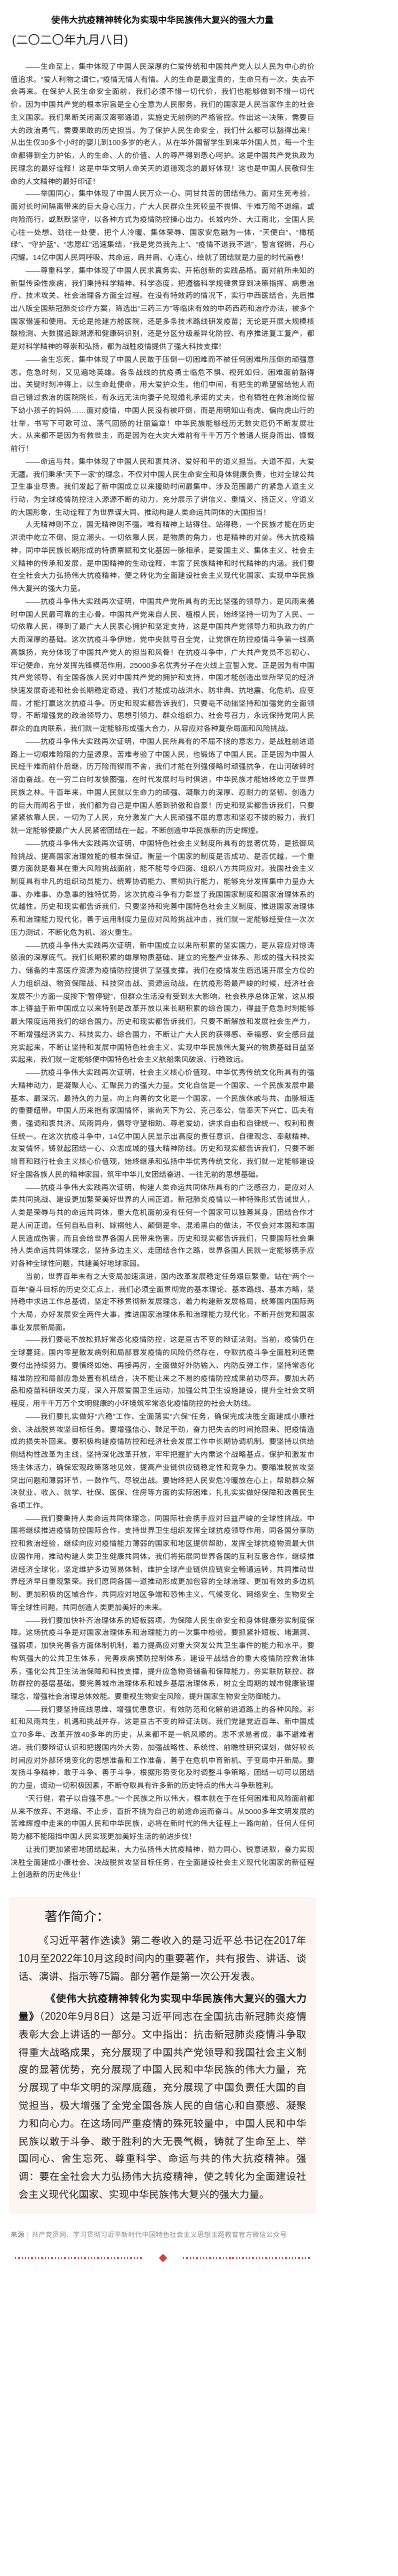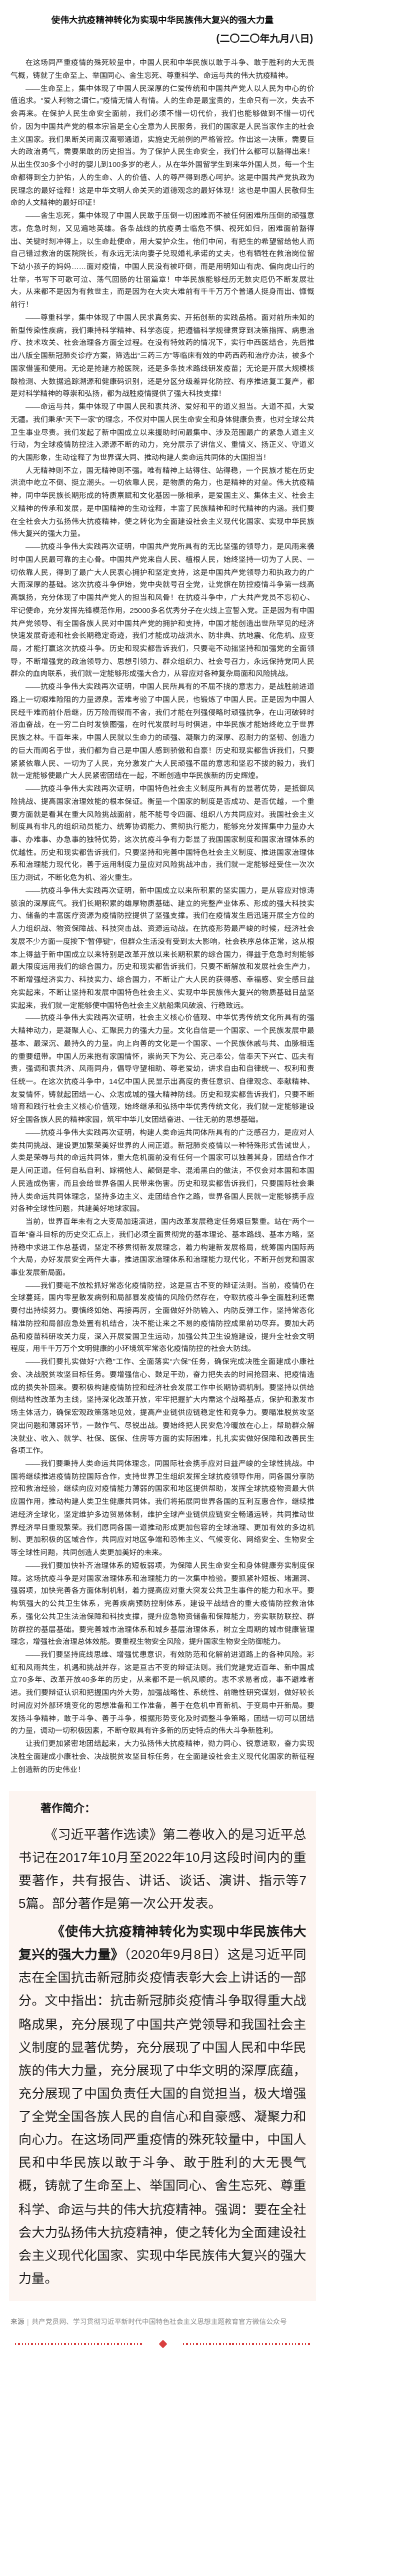--- a/index.html
+++ b/index.html
@@ -27,26 +27,26 @@
   .doc-title {
     font-size: 8.8px;
     font-weight: bold;
     text-align: center;
     line-height: 1.7;
     letter-spacing: 0.1px;
     color: #0d0d0d;
     margin: 2.7px 0 0 0;
   }
   .doc-date {
-    font-size: 10px;
-    text-align: right;
+    font-size: 12px;
+    text-align: left;
     line-height: 1.9;
     color: #1a1a1a;
     margin: 0.7px 0 0 0;
-    font-weight: bold;
+    font-weight: normal;
   }
   .body-wrap {
     padding: 9.3px 10.6px 2.7px 10.6px;
   }
   p.para {
     font-size: 7.4px;
     line-height: 1.72;
     text-align: justify;
     text-justify: inter-ideograph;
     margin: 0;
@@ -57,29 +57,29 @@
   }
 
   
   .intro-card {
     margin: 12px 9.3px 0 9.3px;
     background: #fdf5f1;
     padding: 8px 9.3px 10.6px 9.3px;
     box-sizing: border-box;
   }
   .intro-title {
-    font-size: 11px;
-    font-weight: bold;
+    font-size: 13px;
+    font-weight: normal;
     color: #161616;
     text-indent: 2em;
     margin: 0 0 1.3px 0;
     line-height: 1.8;
   }
   .intro-card p.para {
-    font-size: 13px;
+    font-size: 10px;
     line-height: 1.78;
     margin-top: 4.7px;
   }
   .intro-card p.para.first { margin-top: 4px; }
   .bookname { font-weight: bold; margin-left: 7px; }
 
   
   .source-wrap {
     padding: 16px 10.6px 0 10.6px;
   }
@@ -124,38 +124,39 @@
 <body>
 
 <div class="page">
 
   <div class="doc-head">
     <h1 class="doc-title">使伟大抗疫精神转化为实现中华民族伟大复兴的强大力量</h1>
     <div class="doc-date">(二〇二〇年九月八日)</div>
   </div>
 
   <div class="body-wrap">
-    <p class="para">在这场同严重疫情的殊死较量中，中国人民和中华民族以敢于斗争、敢于胜利的大无畏气概，铸就了生命至上、举国同心、舍生忘死、尊重科学、命运与共的伟大抗疫精神。</p>
     <p class="para">——生命至上，集中体现了中国人民深厚的仁爱传统和中国共产党人以人民为中心的价值追求。“爱人利物之谓仁。”疫情无情人有情。人的生命是最宝贵的，生命只有一次，失去不会再来。在保护人民生命安全面前，我们必须不惜一切代价，我们也能够做到不惜一切代价，因为中国共产党的根本宗旨是全心全意为人民服务，我们的国家是人民当家作主的社会主义国家。我们果断关闭离汉离鄂通道，实施史无前例的严格管控。作出这一决策，需要巨大的政治勇气，需要果敢的历史担当。为了保护人民生命安全，我们什么都可以豁得出来！从出生仅30多个小时的婴儿到100多岁的老人，从在华外国留学生到来华外国人员，每一个生命都得到全力护佑，人的生命、人的价值、人的尊严得到悉心呵护。这是中国共产党执政为民理念的最好诠释！这是中华文明人命关天的道德观念的最好体现！这也是中国人民敬仰生命的人文精神的最好印证！</p>
+    <p class="para">——举国同心，集中体现了中国人民万众一心、同甘共苦的团结伟力。面对生死考验，面对长时间隔离带来的巨大身心压力，广大人民群众生死较量不畏惧、千难万险不退缩，或向险而行，或默默坚守，以各种方式为疫情防控操心出力。长城内外、大江南北，全国人民心往一处想、劲往一处使，把个人冷暖、集体荣辱、国家安危融为一体，“天使白”、“橄榄绿”、“守护蓝”、“志愿红”迅速集结，“我是党员我先上”、“疫情不退我不退”，誓言铿锵，丹心闪耀。14亿中国人民同呼吸、共命运，肩并肩、心连心，绘就了团结就是力量的时代画卷！</p>
+    <p class="para">——尊重科学，集中体现了中国人民求真务实、开拓创新的实践品格。面对前所未知的新型传染性疾病，我们秉持科学精神、科学态度，把遵循科学规律贯穿到决策指挥、病患治疗、技术攻关、社会治理各方面全过程。在没有特效药的情况下，实行中西医结合，先后推出八版全国新冠肺炎诊疗方案，筛选出“三药三方”等临床有效的中药西药和治疗办法，被多个国家借鉴和使用。无论是抢建方舱医院，还是多条技术路线研发疫苗；无论是开展大规模核酸检测、大数据追踪溯源和健康码识别，还是分区分级差异化防控、有序推进复工复产，都是对科学精神的尊崇和弘扬，都为战胜疫情提供了强大科技支撑！</p>
     <p class="para">——舍生忘死，集中体现了中国人民敢于压倒一切困难而不被任何困难所压倒的顽强意志。危急时刻，又见遍地英雄。各条战线的抗疫勇士临危不惧、视死如归，困难面前豁得出、关键时刻冲得上，以生命赴使命，用大爱护众生。他们中间，有把生的希望留给他人而自己错过救治的医院院长，有永远无法向妻子兑现婚礼承诺的丈夫，也有牺牲在救治岗位留下幼小孩子的妈妈……面对疫情，中国人民没有被吓倒，而是用明知山有虎、偏向虎山行的壮举，书写下可歌可泣、荡气回肠的壮丽篇章！中华民族能够经历无数灾厄仍不断发展壮大，从来都不是因为有救世主，而是因为在大灾大难前有千千万万个普通人挺身而出、慷慨前行！</p>
-    <p class="para">——尊重科学，集中体现了中国人民求真务实、开拓创新的实践品格。面对前所未知的新型传染性疾病，我们秉持科学精神、科学态度，把遵循科学规律贯穿到决策指挥、病患治疗、技术攻关、社会治理各方面全过程。在没有特效药的情况下，实行中西医结合，先后推出八版全国新冠肺炎诊疗方案，筛选出“三药三方”等临床有效的中药西药和治疗办法，被多个国家借鉴和使用。无论是抢建方舱医院，还是多条技术路线研发疫苗；无论是开展大规模核酸检测、大数据追踪溯源和健康码识别，还是分区分级差异化防控、有序推进复工复产，都是对科学精神的尊崇和弘扬，都为战胜疫情提供了强大科技支撑！</p>
     <p class="para">——命运与共，集中体现了中国人民和衷共济、爱好和平的道义担当。大道不孤，大爱无疆。我们秉承“天下一家”的理念，不仅对中国人民生命安全和身体健康负责，也对全球公共卫生事业尽责。我们发起了新中国成立以来援助时间最集中、涉及范围最广的紧急人道主义行动，为全球疫情防控注入源源不断的动力，充分展示了讲信义、重情义、扬正义、守道义的大国形象，生动诠释了为世界谋大同、推动构建人类命运共同体的大国担当！</p>
     <p class="para">人无精神则不立，国无精神则不强。唯有精神上站得住、站得稳，一个民族才能在历史洪流中屹立不倒、挺立潮头。一切依靠人民，是物质的角力，也是精神的对垒。伟大抗疫精神，同中华民族长期形成的特质禀赋和文化基因一脉相承，是爱国主义、集体主义、社会主义精神的传承和发展，是中国精神的生动诠释，丰富了民族精神和时代精神的内涵。我们要在全社会大力弘扬伟大抗疫精神，使之转化为全面建设社会主义现代化国家、实现中华民族伟大复兴的强大力量。</p>
     <p class="para">——抗疫斗争伟大实践再次证明，中国共产党所具有的无比坚强的领导力，是风雨来袭时中国人民最可靠的主心骨。中国共产党来自人民、植根人民，始终坚持一切为了人民、一切依靠人民，得到了最广大人民衷心拥护和坚定支持，这是中国共产党领导力和执政力的广大而深厚的基础。这次抗疫斗争伊始，党中央就号召全党，让党旗在防控疫情斗争第一线高高飘扬，充分体现了中国共产党人的担当和风骨！在抗疫斗争中，广大共产党员不忘初心、牢记使命，充分发挥先锋模范作用，25000多名优秀分子在火线上宣誓入党。正是因为有中国共产党领导、有全国各族人民对中国共产党的拥护和支持，中国才能创造出世所罕见的经济快速发展奇迹和社会长期稳定奇迹，我们才能成功战洪水、防非典、抗地震、化危机、应变局，才能打赢这次抗疫斗争。历史和现实都告诉我们，只要毫不动摇坚持和加强党的全面领导，不断增强党的政治领导力、思想引领力、群众组织力、社会号召力，永远保持党同人民群众的血肉联系，我们就一定能够形成强大合力，从容应对各种复杂局面和风险挑战。</p>
     <p class="para">——抗疫斗争伟大实践再次证明，中国人民所具有的不屈不挠的意志力，是战胜前进道路上一切艰难险阻的力量源泉。苦难考验了中国人民，也锻炼了中国人民。正是因为中国人民经千难而前仆后继，历万险而锲而不舍，我们才能在列强侵略时顽强抗争，在山河破碎时浴血奋战，在一穷二白时发愤图强，在时代发展时与时俱进，中华民族才能始终屹立于世界民族之林。千百年来，中国人民就以生命力的顽强、凝聚力的深厚、忍耐力的坚韧、创造力的巨大而闻名于世，我们都为自己是中国人感到骄傲和自豪！历史和现实都告诉我们，只要紧紧依靠人民、一切为了人民，充分激发广大人民顽强不屈的意志和坚忍不拔的毅力，我们就一定能够使最广大人民紧密团结在一起，不断创造中华民族新的历史辉煌。</p>
     <p class="para">——抗疫斗争伟大实践再次证明，中国特色社会主义制度所具有的显著优势，是抵御风险挑战、提高国家治理效能的根本保证。衡量一个国家的制度是否成功、是否优越，一个重要方面就是看其在重大风险挑战面前，能不能号令四面、组织八方共同应对。我国社会主义制度具有非凡的组织动员能力、统筹协调能力、贯彻执行能力，能够充分发挥集中力量办大事、办难事、办急事的独特优势，这次抗疫斗争有力彰显了我国国家制度和国家治理体系的优越性。历史和现实都告诉我们，只要坚持和完善中国特色社会主义制度、推进国家治理体系和治理能力现代化，善于运用制度力量应对风险挑战冲击，我们就一定能够经受住一次次压力测试，不断化危为机、浴火重生。</p>
     <p class="para">——抗疫斗争伟大实践再次证明，新中国成立以来所积累的坚实国力，是从容应对惊涛骇浪的深厚底气。我们长期积累的雄厚物质基础、建立的完整产业体系、形成的强大科技实力、储备的丰富医疗资源为疫情防控提供了坚强支撑。我们在疫情发生后迅速开展全方位的人力组织战、物资保障战、科技突击战、资源运动战。在抗疫形势最严峻的时候，经济社会发展不少方面一度按下“暂停键”，但群众生活没有受到太大影响，社会秩序总体正常，这从根本上得益于新中国成立以来特别是改革开放以来长期积累的综合国力，得益于危急时刻能够最大限度运用我们的综合国力。历史和现实都告诉我们，只要不断解放和发展社会生产力，不断增强经济实力、科技实力、综合国力，不断让广大人民的获得感、幸福感、安全感日益充实起来，不断让坚持和发展中国特色社会主义、实现中华民族伟大复兴的物质基础日益坚实起来，我们就一定能够使中国特色社会主义航船乘风破浪、行稳致远。</p>
     <p class="para">——抗疫斗争伟大实践再次证明，社会主义核心价值观、中华优秀传统文化所具有的强大精神动力，是凝聚人心、汇聚民力的强大力量。文化自信是一个国家、一个民族发展中最基本、最深沉、最持久的力量。向上向善的文化是一个国家、一个民族休戚与共、血脉相连的重要纽带。中国人历来抱有家国情怀，崇尚天下为公、克己奉公，信奉天下兴亡、匹夫有责，强调和衷共济、风雨同舟，倡导守望相助、尊老爱幼，讲求自由和自律统一、权利和责任统一。在这次抗疫斗争中，14亿中国人民显示出高度的责任意识、自律观念、奉献精神、友爱情怀，铸就起团结一心、众志成城的强大精神防线。历史和现实都告诉我们，只要不断培育和践行社会主义核心价值观，始终继承和弘扬中华优秀传统文化，我们就一定能够建设好全国各族人民的精神家园，筑牢中华儿女团结奋进、一往无前的思想基础。</p>
     <p class="para">——抗疫斗争伟大实践再次证明，构建人类命运共同体所具有的广泛感召力，是应对人类共同挑战、建设更加繁荣美好世界的人间正道。新冠肺炎疫情以一种特殊形式告诫世人，人类是荣辱与共的命运共同体，重大危机面前没有任何一个国家可以独善其身，团结合作才是人间正道。任何自私自利、嫁祸他人、颠倒是非、混淆黑白的做法，不仅会对本国和本国人民造成伤害，而且会给世界各国人民带来伤害。历史和现实都告诉我们，只要国际社会秉持人类命运共同体理念，坚持多边主义、走团结合作之路，世界各国人民就一定能够携手应对各种全球性问题，共建美好地球家园。</p>
     <p class="para">当前，世界百年未有之大变局加速演进，国内改革发展稳定任务艰巨繁重。站在“两个一百年”奋斗目标的历史交汇点上，我们必须全面贯彻党的基本理论、基本路线、基本方略，坚持稳中求进工作总基调，坚定不移贯彻新发展理念，着力构建新发展格局，统筹国内国际两个大局，办好发展安全两件大事，推进国家治理体系和治理能力现代化，不断开创党和国家事业发展新局面。</p>
     <p class="para">——我们要毫不放松抓好常态化疫情防控，这是亘古不变的辩证法则。当前，疫情仍在全球蔓延，国内零星散发病例和局部暴发疫情的风险仍然存在，夺取抗疫斗争全面胜利还需要付出持续努力。要慎终如始、再接再厉，全面做好外防输入、内防反弹工作，坚持常态化精准防控和局部应急处置有机结合，决不能让来之不易的疫情防控成果前功尽弃。要加大药品和疫苗科研攻关力度，深入开展爱国卫生运动，加强公共卫生设施建设，提升全社会文明程度，用千千万万个文明健康的小环境筑牢常态化疫情防控的社会大防线。</p>
     <p class="para">——我们要扎实做好“六稳”工作、全面落实“六保”任务，确保完成决胜全面建成小康社会、决战脱贫攻坚目标任务。要增强信心、鼓足干劲，奋力把失去的时间抢回来、把疫情造成的损失补回来。要积极构建疫情防控和经济社会发展工作中长期协调机制。要坚持以供给侧结构性改革为主线，坚持深化改革开放，牢牢把握扩大内需这个战略基点，保护和激发市场主体活力，确保宏观政策落地见效，提高产业链供应链稳定性和竞争力。要瞄准脱贫攻坚突出问题和薄弱环节，一鼓作气、尽锐出战。要始终把人民安危冷暖放在心上，帮助群众解决就业、收入、就学、社保、医保、住房等方面的实际困难，扎扎实实做好保障和改善民生各项工作。</p>
     <p class="para">——我们要秉持人类命运共同体理念，同国际社会携手应对日益严峻的全球性挑战。中国将继续推进疫情防控国际合作，支持世界卫生组织发挥全球抗疫领导作用，同各国分享防控和救治经验，继续向应对疫情能力薄弱的国家和地区提供帮助，发挥全球抗疫物资最大供应国作用，推动构建人类卫生健康共同体。我们将拓展同世界各国的互利互惠合作，继续推进经济全球化，坚定维护多边贸易体制，维护全球产业链供应链安全畅通运转，共同推动世界经济早日重现繁荣。我们愿同各国一道推动形成更加包容的全球治理、更加有效的多边机制、更加积极的区域合作，共同应对地区争端和恐怖主义、气候变化、网络安全、生物安全等全球性问题，共同创造人类更加美好的未来。</p>
     <p class="para">——我们要加快补齐治理体系的短板弱项，为保障人民生命安全和身体健康夯实制度保障。这场抗疫斗争是对国家治理体系和治理能力的一次集中检验。要抓紧补短板、堵漏洞、强弱项，加快完善各方面体制机制，着力提高应对重大突发公共卫生事件的能力和水平。要构筑强大的公共卫生体系，完善疾病预防控制体系，建设平战结合的重大疫情防控救治体系，强化公共卫生法治保障和科技支撑，提升应急物资储备和保障能力，夯实联防联控、群防群控的基层基础。要完善城市治理体系和城乡基层治理体系，树立全周期的城市健康管理理念，增强社会治理总体效能。要重视生物安全风险，提升国家生物安全防御能力。</p>
     <p class="para">——我们要坚持底线思维、增强忧患意识，有效防范和化解前进道路上的各种风险。彩虹和风雨共生，机遇和挑战并存，这是亘古不变的辩证法则。我们党建党近百年、新中国成立70多年、改革开放40多年的历史，从来都不是一帆风顺的。志不求易者成，事不避难者进。我们要辩证认识和把握国内外大势，加强战略性、系统性、前瞻性研究谋划，做好较长时间应对外部环境变化的思想准备和工作准备，善于在危机中育新机、于变局中开新局。要发扬斗争精神，敢于斗争、善于斗争，根据形势变化及时调整斗争策略，团结一切可以团结的力量，调动一切积极因素，不断夺取具有许多新的历史特点的伟大斗争新胜利。</p>
+    <p class="para">“天行健，君子以自强不息。”一个民族之所以伟大，根本就在于在任何困难和风险面前都从来不放弃、不退缩、不止步，百折不挠为自己的前途命运而奋斗。从5000多年文明发展的苦难辉煌中走来的中国人民和中华民族，必将在新时代的伟大征程上一路向前，任何人任何势力都不能阻挡中国人民实现更加美好生活的前进步伐！</p>
     <p class="para">让我们更加紧密地团结起来，大力弘扬伟大抗疫精神，勠力同心、锐意进取，奋力实现决胜全面建成小康社会、决战脱贫攻坚目标任务，在全面建设社会主义现代化国家的新征程上创造新的历史伟业！</p>
   </div>
 
   <div class="intro-card">
     <div class="intro-title">著作简介：</div>
     <p class="para first">《习近平著作选读》第二卷收入的是习近平总书记在2017年10月至2022年10月这段时间内的重要著作，共有报告、讲话、谈话、演讲、指示等75篇。部分著作是第一次公开发表。</p>
     <p class="para"><span class="bookname">《使伟大抗疫精神转化为实现中华民族伟大复兴的强大力量》</span><span>（2020年9月8日）这是习近平同志在全国抗击新冠肺炎疫情表彰大会上讲话的一部分。文中指出：抗击新冠肺炎疫情斗争取得重大战略成果，充分展现了中国共产党领导和我国社会主义制度的显著优势，充分展现了中国人民和中华民族的伟大力量，充分展现了中华文明的深厚底蕴，充分展现了中国负责任大国的自觉担当，极大增强了全党全国各族人民的自信心和自豪感、凝聚力和向心力。在这场同严重疫情的殊死较量中，中国人民和中华民族以敢于斗争、敢于胜利的大无畏气概，铸就了生命至上、举国同心、舍生忘死、尊重科学、命运与共的伟大抗疫精神。强调：要在全社会大力弘扬伟大抗疫精神，使之转化为全面建设社会主义现代化国家、实现中华民族伟大复兴的强大力量。</span></p>
   </div>
 
   <div class="source-wrap">

